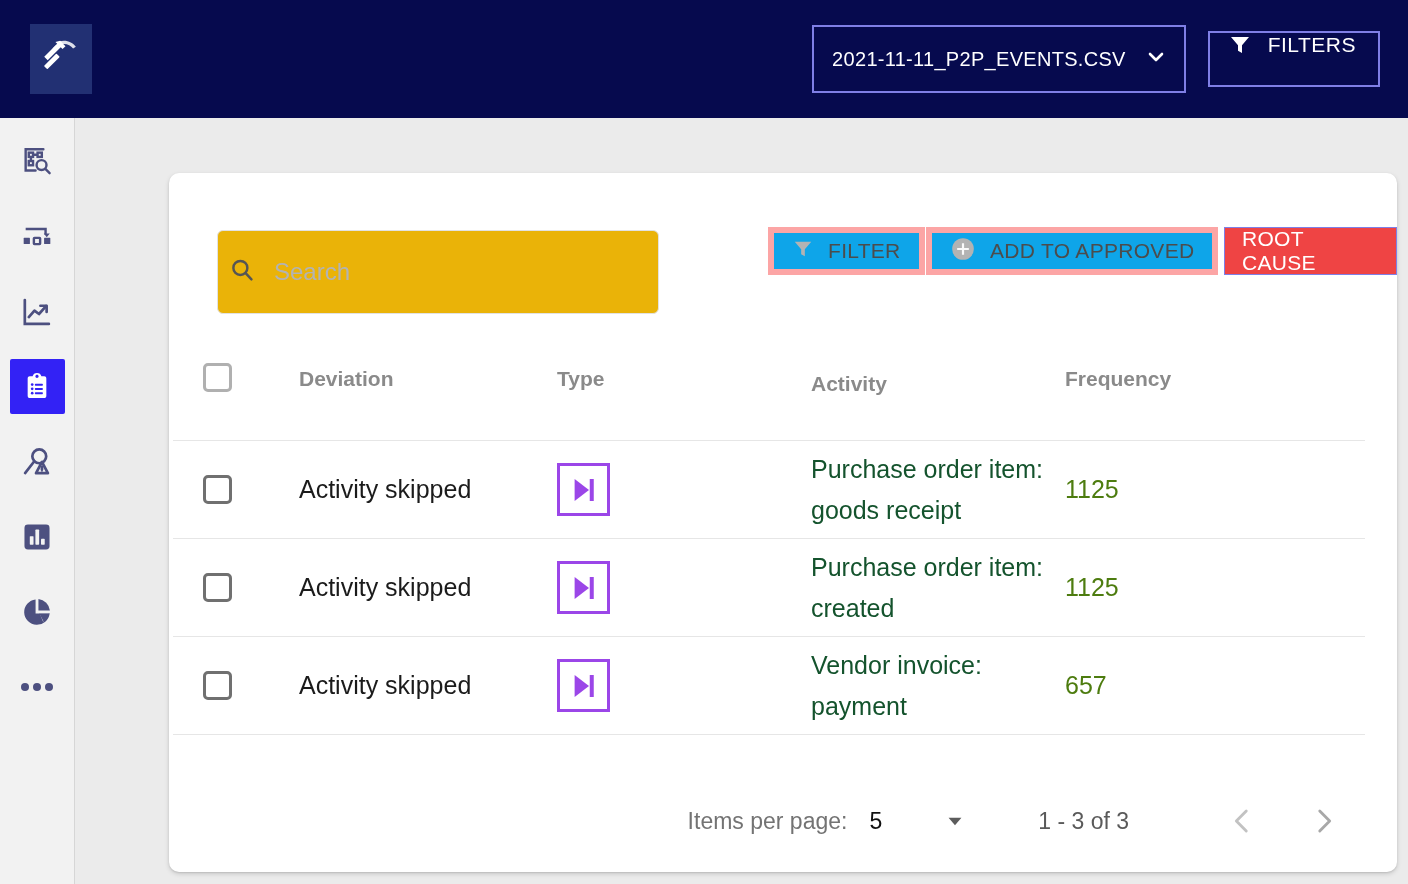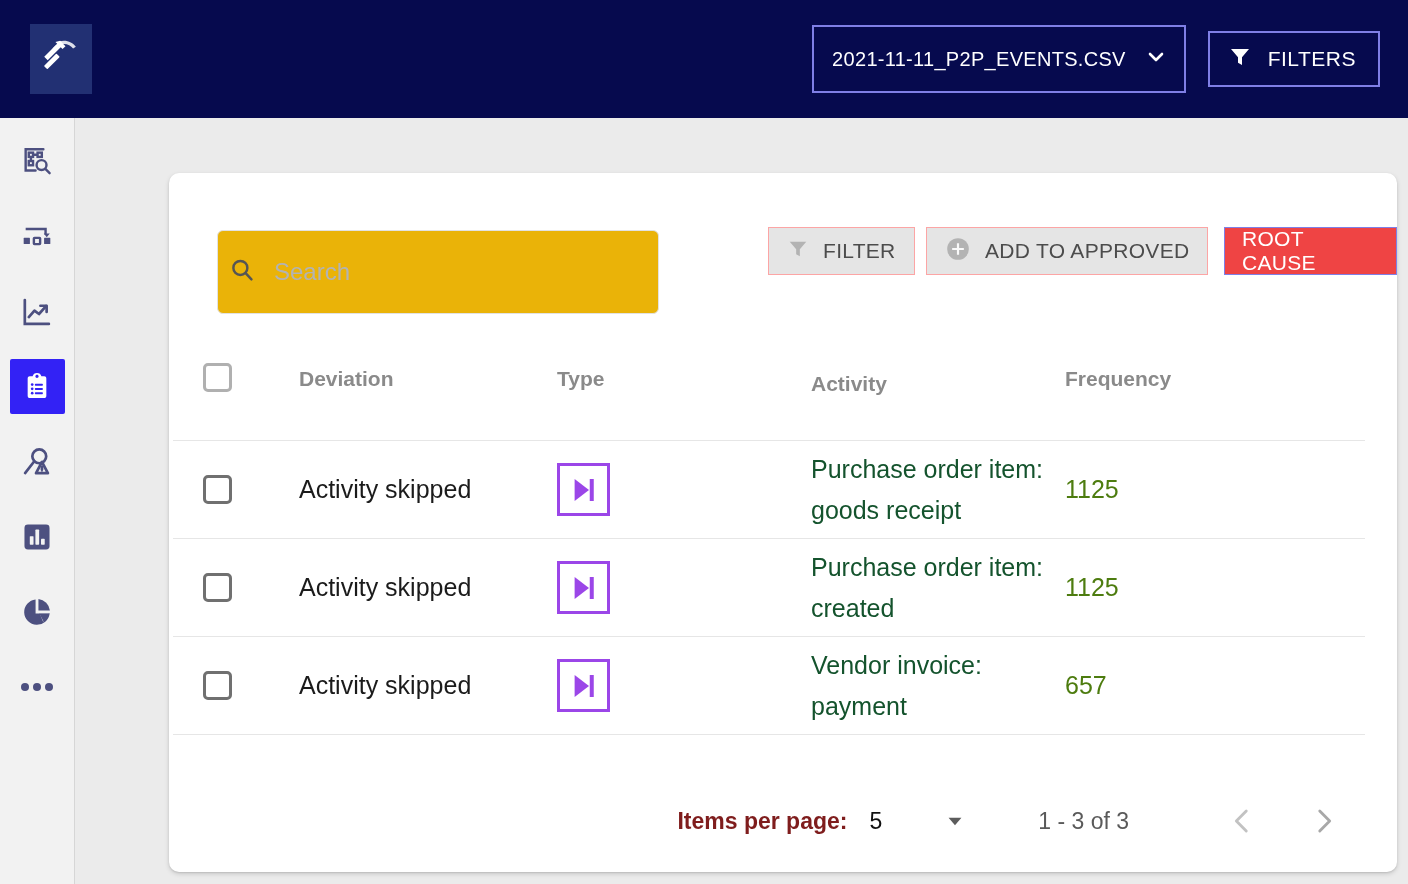--- a/index.html
+++ b/index.html
@@ -44,21 +44,21 @@
     color: #fff;
     font-size: 20px;
     letter-spacing: .3px;
     cursor: pointer;
     background: transparent;
   }
   .filters-btn {
     border: 2px solid #7f7fe6;
     height: 56px;
     padding: 0 22px 0 18px;
-    display: flex; align-items: center; gap: 16px;
+    display: flex; align-items: flex-start; gap: 16px;
     color: #fff;
     font-size: 21px;
     letter-spacing: .5px;
     cursor: pointer;
     background: transparent;
   }
 
   
   .rail {
     position: absolute; top: 118px; left: 0;
@@ -121,22 +121,22 @@
   }
   .search-input::placeholder { color: #b3b3b3; }
 
   .tbtn {
     position: absolute;
     height: 48px;
     display: flex; align-items: center;
     font-size: 21px;
     letter-spacing: .3px;
     cursor: pointer;
-    background: #e5e5e5;
-    border: 1px solid #fca5a5;
+    background: #0ea5e9;
+    border: 6px solid #fca5a5;
     color: #4c4c4c;
     padding: 8px 18px;
     gap: 14px;
   }
   .tbtn-filter { left: 599px; top: 54px; }
   .tbtn-add    { left: 757px; top: 54px; }
   .tbtn-root {
     left: 1055px; top: 54px;
     background: #ef4444;
     border: 1px solid #7f7fe6;
@@ -184,21 +184,21 @@
   }
 
   
   .pager {
     position: absolute; left: 0; bottom: 22px;
     width: 100%; height: 58px;
     display: flex; align-items: center; justify-content: flex-end;
     padding-right: 56px;
     font-size: 23px; color: #5c5c5c;
   }
-  .pg-label { color: #7f1d1d; font-weight: bold; }
+  .pg-label { color: #737373; }
   .pg-value { margin-left: 22px; color: #111; }
   .pg-caret { margin-left: 62px; cursor: pointer; display: flex; }
   .pg-range { margin-left: 72px; color: #5a5a5a; }
   .pg-prev  { margin-left: 96px; cursor: pointer; display: flex; }
   .pg-next  { margin-left: 48px; cursor: pointer; display: flex; }
 </style>
 </head>
 <body>
 
 <div class="appbar">

